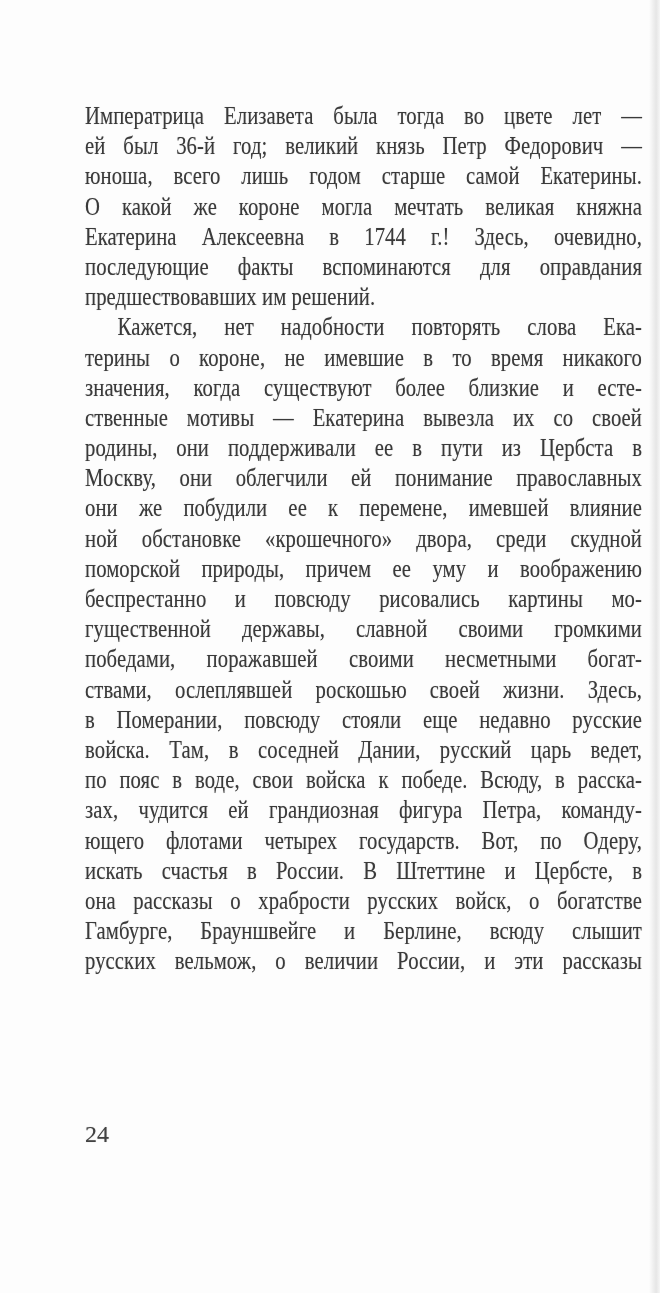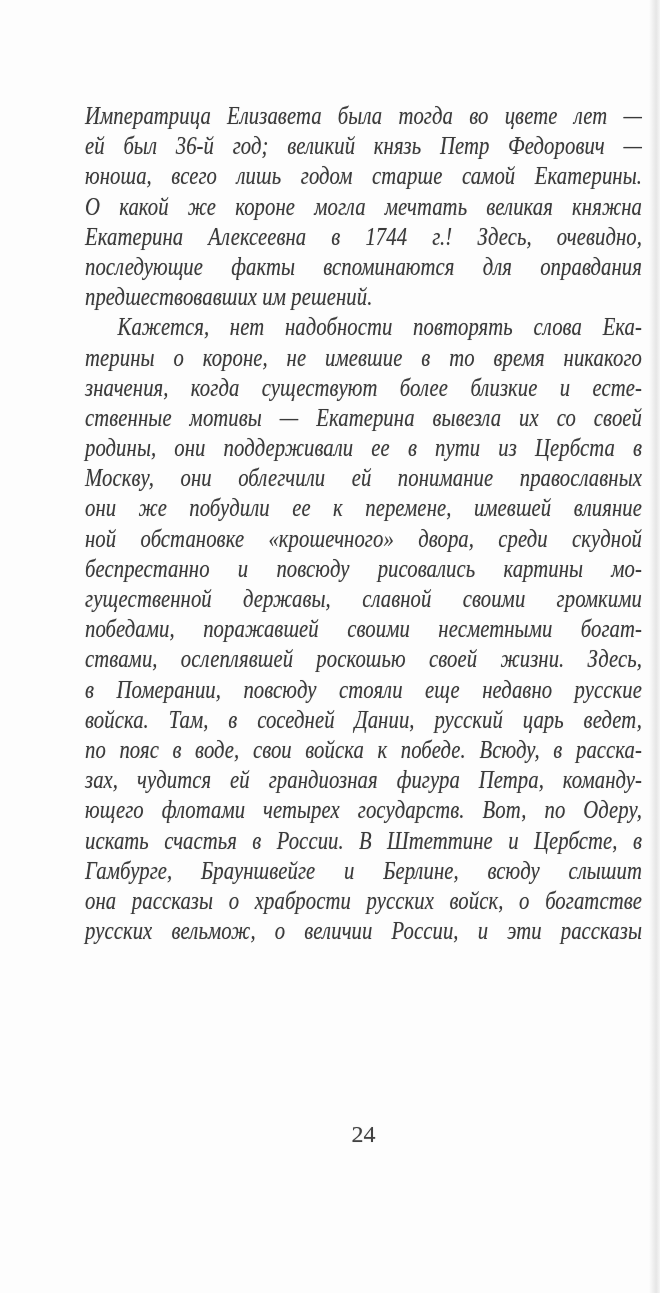--- a/index.html
+++ b/index.html
@@ -13,21 +13,21 @@
     height: 1293px;
     overflow: hidden;
     font-family: "Liberation Serif", "DejaVu Serif", serif;
   }
   .text-block {
     position: absolute;
     left: 85px;
     top: 101px;
     width: 557px;
   }
-  .paragraph { margin: 0; padding: 0; font-style: italic; }
+  .paragraph { margin: 0; padding: 0; }
   .line {
     height: 30.2px;
     overflow: visible;
   }
   .line-inner {
     width: 700px;
     transform: scaleX(0.7957);
     transform-origin: 0 50%;
     font-size: 26px;
     line-height: 30.2px;
@@ -36,21 +36,20 @@
     letter-spacing: 0.1px;
     text-shadow: 0 0 1px rgba(58,58,58,0.38);
   }
   .line-inner.no-justify { text-align-last: left; }
   .line-inner.indent { text-indent: 41px; }
   .page-number {
     position: absolute;
     left: 85px;
     top: 1120px;
     width: 557px;
-    text-align: center;
     font-size: 24px;
     line-height: 28px;
     text-shadow: 0 0 1px rgba(58,58,58,0.35);
   }
   .page-edge {
     position: absolute;
     top: 0;
     right: 0;
     width: 11px;
     height: 100%;
@@ -111,20 +110,23 @@
         </div>
         <div class="line">
           <div class="line-inner">они же побудили ее к перемене, имевшей влияние</div>
         </div>
       </div>
       <div class="paragraph">
         <div class="line">
           <div class="line-inner">ной обстановке «крошечного» двора, среди скудной</div>
         </div>
         <div class="line">
+          <div class="line-inner">поморской природы, причем ее уму и воображению</div>
+        </div>
+        <div class="line">
           <div class="line-inner">беспрестанно и повсюду рисовались картины мо-</div>
         </div>
         <div class="line">
           <div class="line-inner">гущественной державы, славной своими громкими</div>
         </div>
         <div class="line">
           <div class="line-inner">победами, поражавшей своими несметными богат-</div>
         </div>
         <div class="line">
           <div class="line-inner">ствами, ослеплявшей роскошью своей жизни. Здесь,</div>
@@ -141,24 +143,24 @@
         <div class="line">
           <div class="line-inner">зах, чудится ей грандиозная фигура Петра, команду-</div>
         </div>
         <div class="line">
           <div class="line-inner">ющего флотами четырех государств. Вот, по Одеру,</div>
         </div>
         <div class="line">
           <div class="line-inner">искать счастья в России. В Штеттине и Цербсте, в</div>
         </div>
         <div class="line">
-          <div class="line-inner">Гамбурге, Брауншвейге и Берлине, всюду слышит</div>
+          <div class="line-inner">она рассказы о храбрости русских войск, о богатстве</div>
         </div>
         <div class="line">
-          <div class="line-inner">она рассказы о храбрости русских войск, о богатстве</div>
+          <div class="line-inner">Гамбурге, Брауншвейге и Берлине, всюду слышит</div>
         </div>
         <div class="line">
           <div class="line-inner">русских вельмож, о величии России, и эти рассказы</div>
         </div>
       </div>
     </div>
   <div class="page-number" style="color: rgb(66, 66, 66);">24</div>
   <div class="page-edge"></div>
 </div>
 

